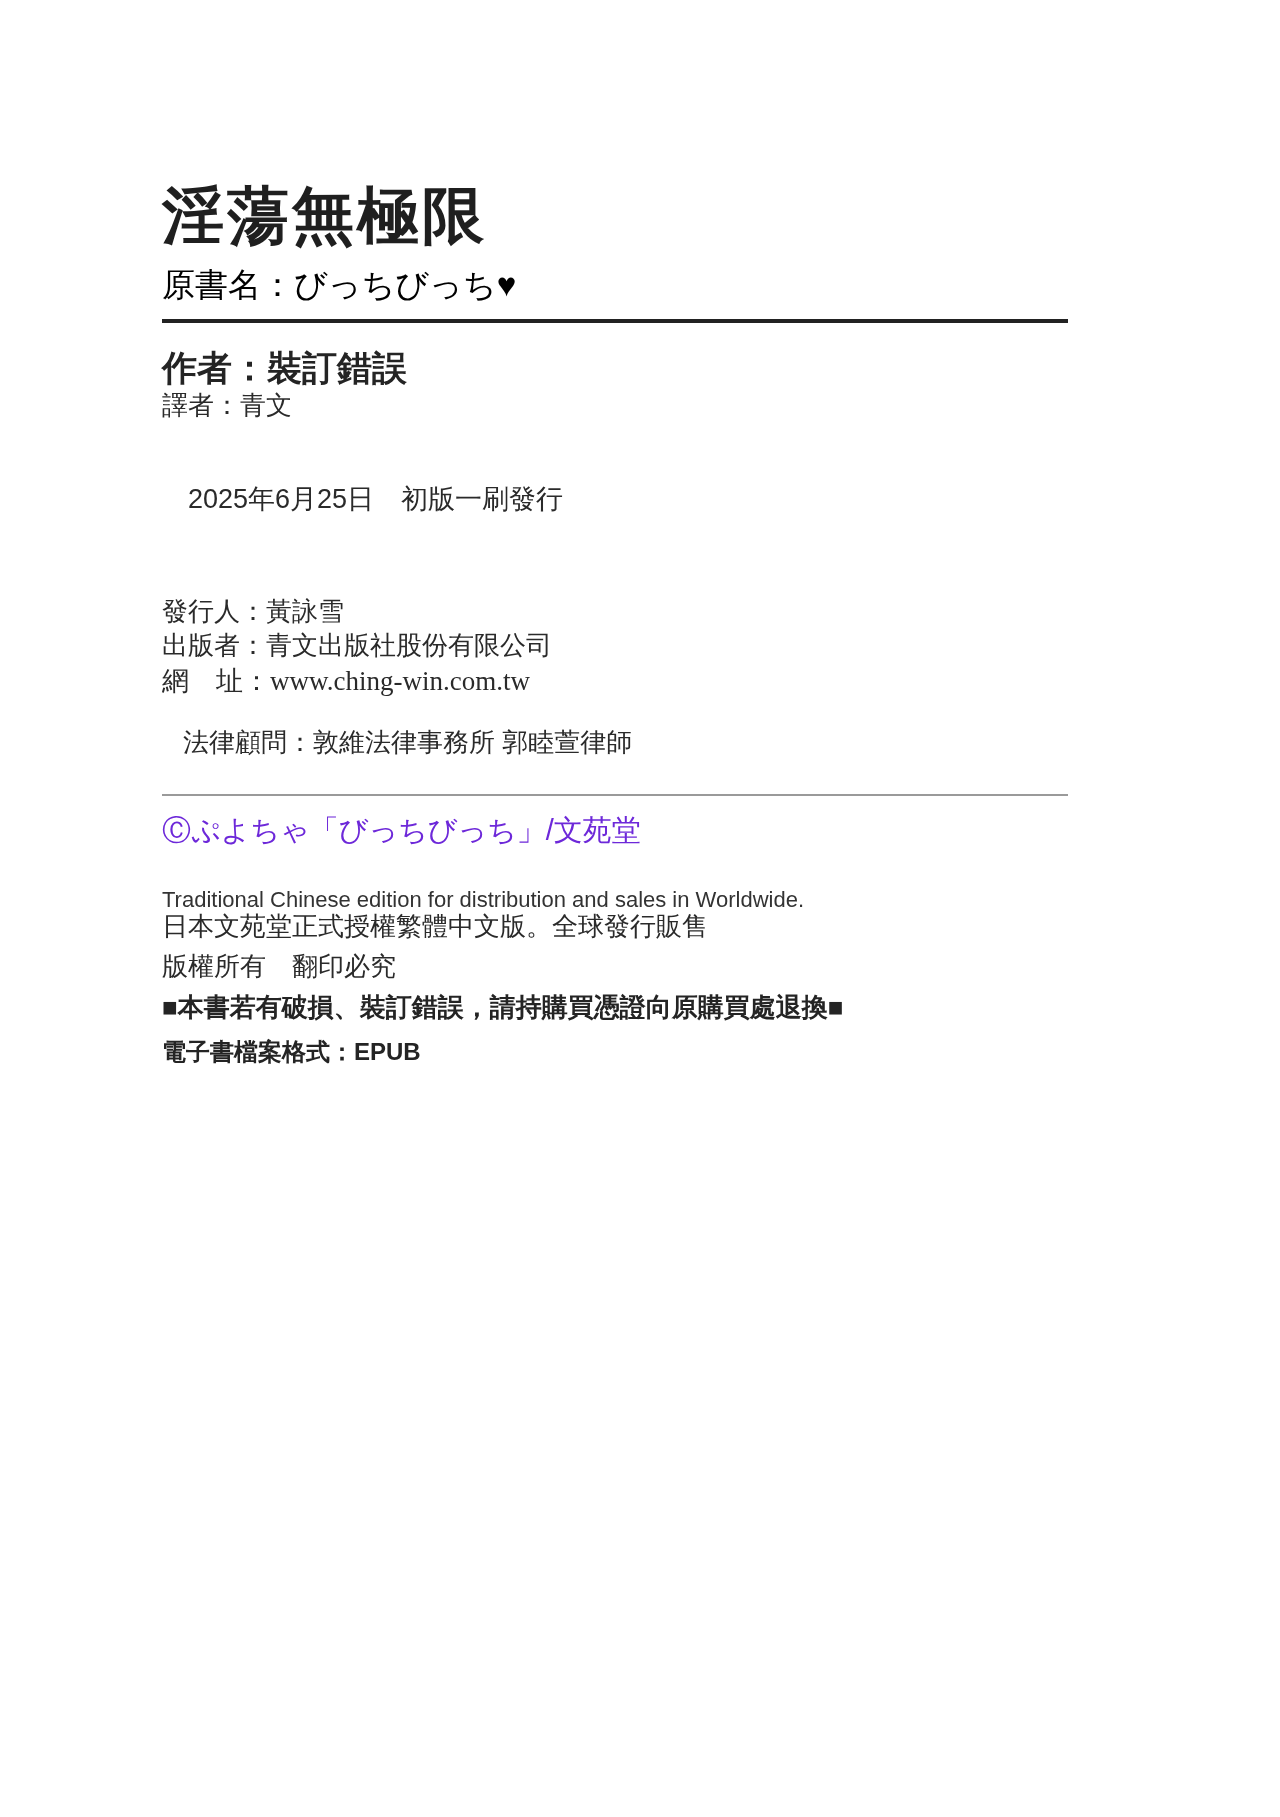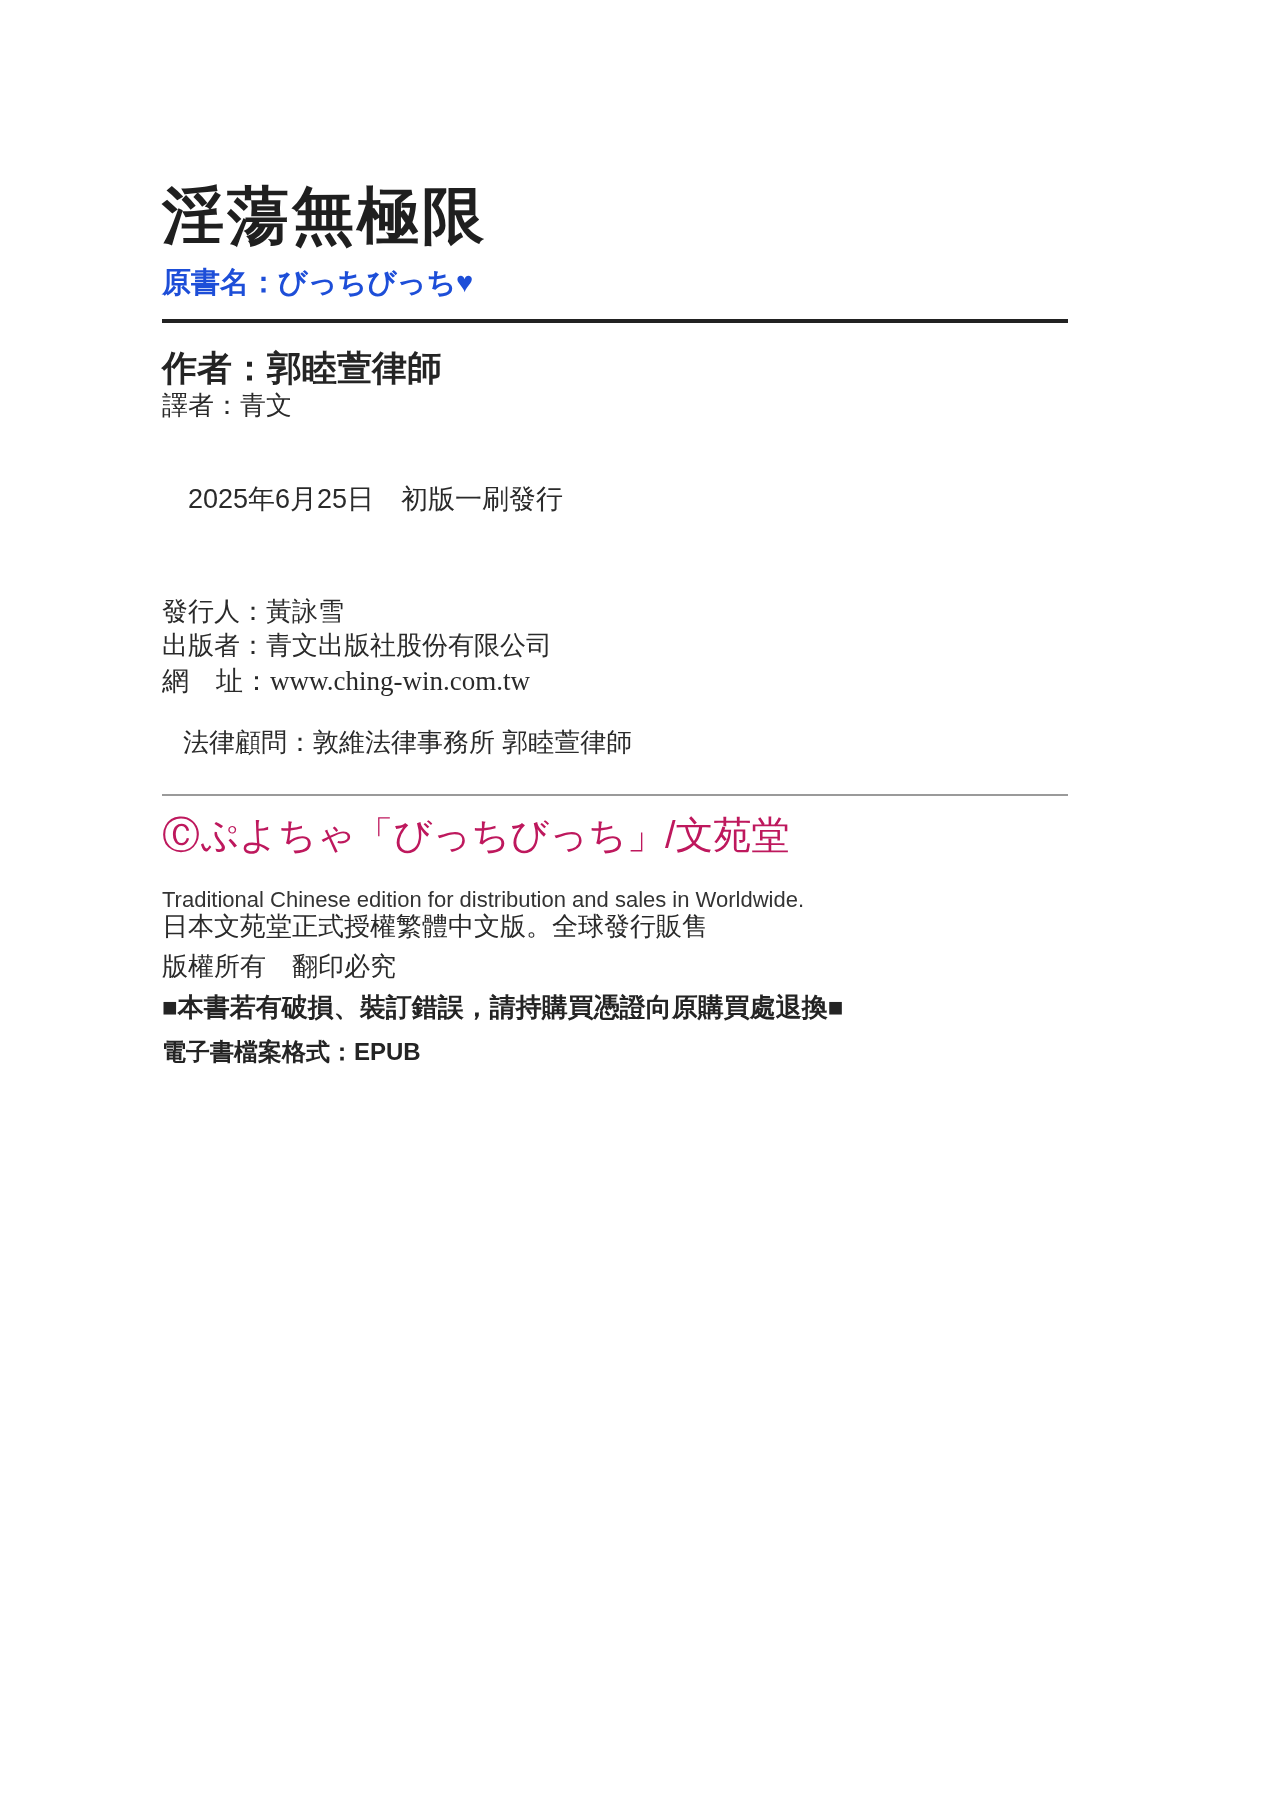--- a/index.html
+++ b/index.html
@@ -30,23 +30,23 @@
   }
   .book-title {
     top: 180px;
     font-size: 62px;
     font-weight: 800;
     letter-spacing: 3px;
     color: #1f1f1f;
   }
   .original-title {
     top: 266px;
-    font-size: 29px;
-    font-weight: 700;
-    color: #1d4ed8;
+    font-size: 33px;
+    font-weight: 400;
+    color: #000000;
   }
   .rule-thick {
     position: absolute;
     top: 319px;
     left: 0;
     width: 953px;
     height: 4px;
     background: #222222;
     border: none;
     margin: 0;
@@ -66,21 +66,21 @@
   .rule-thin {
     position: absolute;
     top: 794px;
     left: 0;
     width: 953px;
     height: 2px;
     background: #9a9a9a;
     border: none;
     margin: 0;
   }
-  .copyright  { top: 814px; font-size: 38px; color: #be185d; }
+  .copyright  { top: 814px; font-size: 29px; color: #6d28d9; }
   .notice-en  { top: 887px; font-size: 22px; color: #333333; }
   .notice-zh  { top: 912px; font-size: 26px; }
   .rights     { top: 952px; font-size: 26px; }
   .damage     { top: 993px; font-size: 26px; font-weight: 600; color: #242424; text-align: right; }
   .ebook-row {
     position: absolute;
     top: 1036px;
     left: 0;
     display: flex;
     gap: 32px;
@@ -95,21 +95,21 @@
 
 <div class="page">
   <div class="col">
 
     <div class="line book-title">淫蕩無極限</div>
 
     <div class="line original-title">原書名：びっちびっち♥</div>
 
     <div class="rule-thick"></div>
 
-    <div class="line author">作者：郭睦萱律師</div>
+    <div class="line author">作者：裝訂錯誤</div>
 
     <div class="line translator">譯者：青文</div>
 
     <div class="line edition">2025年6月25日　初版一刷發行</div>
 
     <div class="line issuer">發行人：黃詠雪</div>
 
     <div class="line publisher">出版者：青文出版社股份有限公司</div>
 
     <div class="line website">網　址：www.ching-win.com.tw</div>

